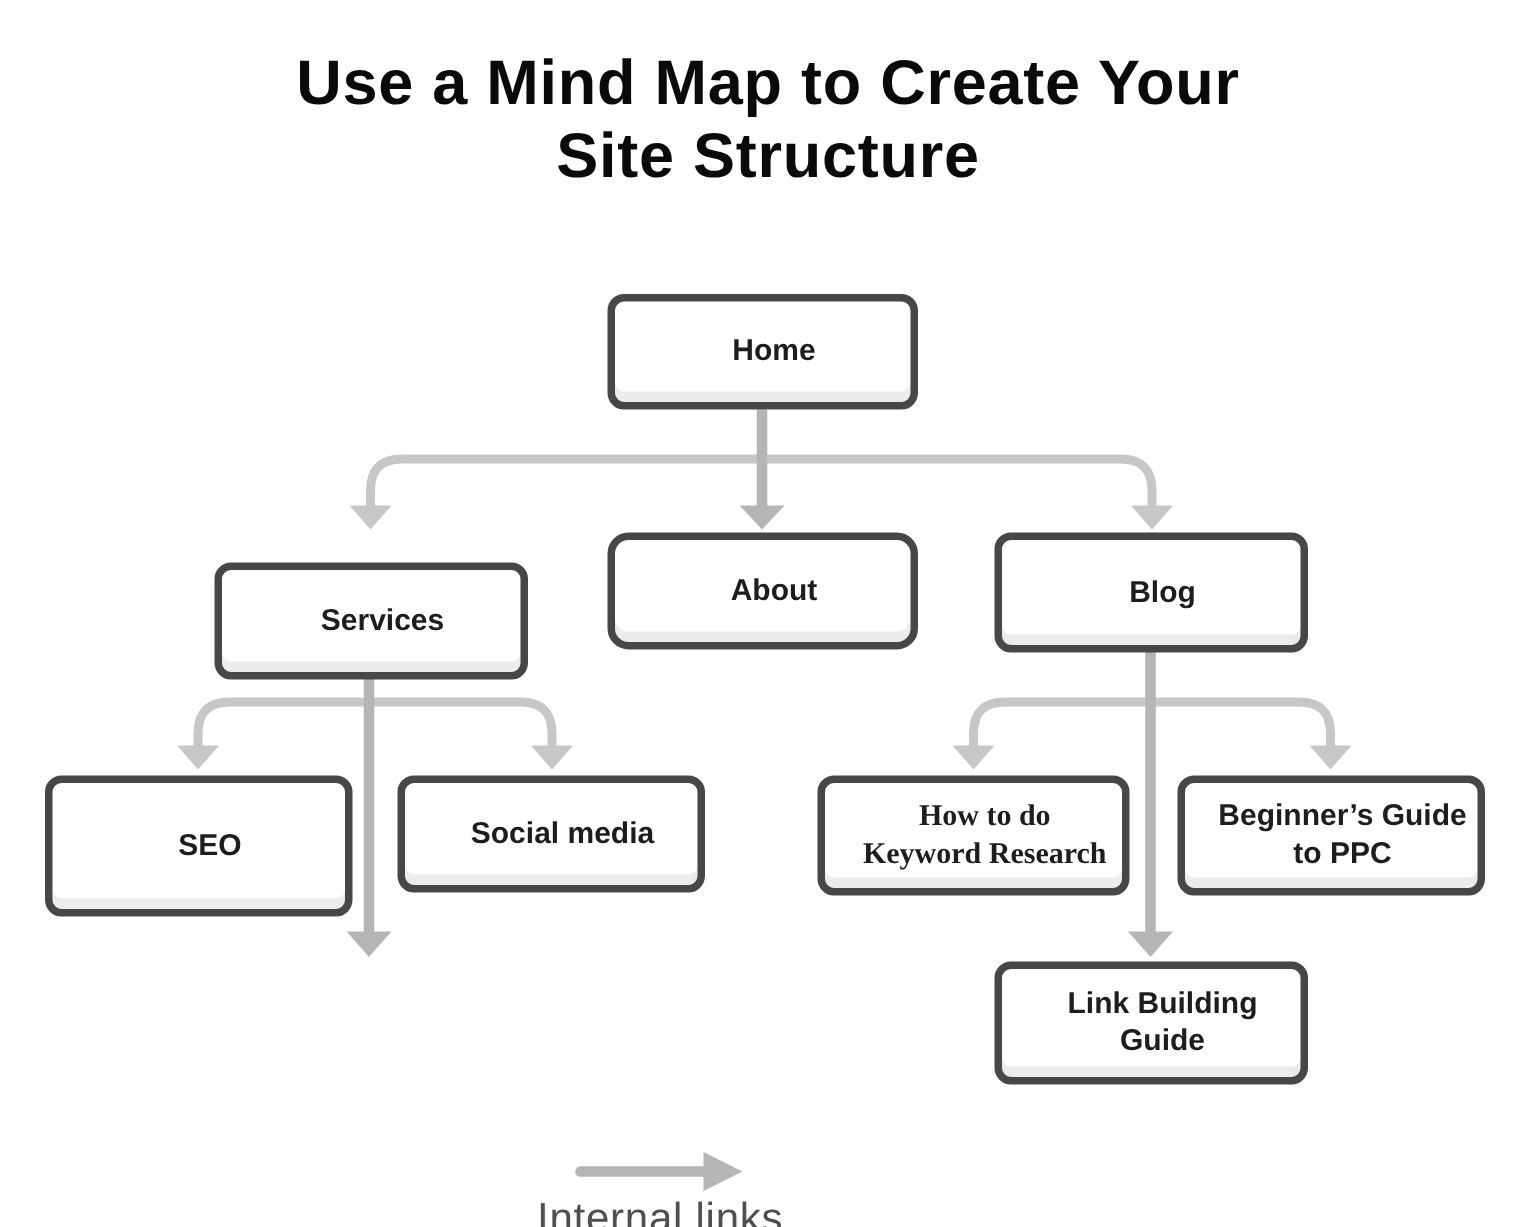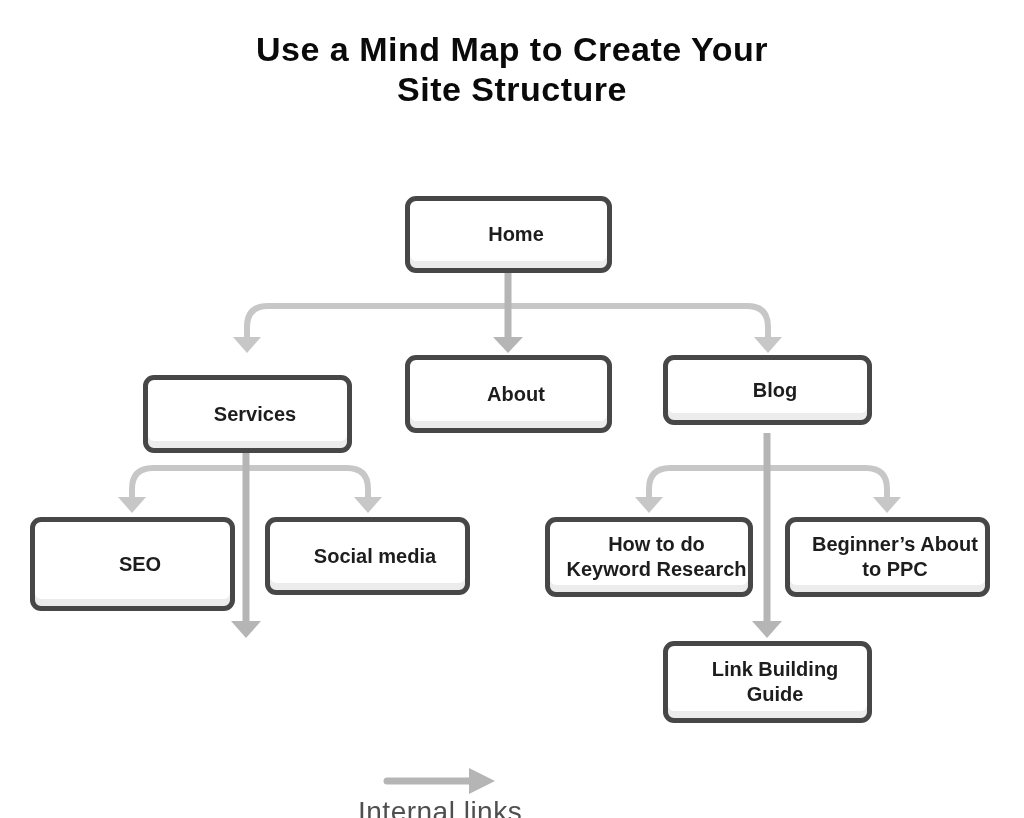--- a/index.html
+++ b/index.html
@@ -15,21 +15,21 @@
     background: #ffffff;
     overflow: hidden;
   }
   .title {
     position: absolute;
     top: 30px;
     left: 0;
     width: 1024px;
     margin: 0;
     text-align: center;
-    font-size: 34px;
+    font-size: 42px;
     line-height: 1.17;
     font-weight: bold;
     letter-spacing: 0.5px;
     color: #0a0a0a;
     white-space: pre-line;
   }
   svg.connector-layer {
     position: absolute;
     left: 0;
     top: 0;
@@ -50,25 +50,25 @@
     font-weight: bold;
     font-size: 20px;
     line-height: 1.25;
     color: #1d1d1d;
     white-space: pre-line;
     padding-left: 15px;
   }
   
   .n-home        { left: 405px; top: 196px; width: 207px; height: 77px; }
   .n-services    { left: 143px; top: 355px; width: 209px; height: 78px; margin-top: 20px; }
-  .n-about       { left: 405px; top: 355px; width: 207px; height: 78px; }
-  .n-blog        { left: 663px; top: 355px; width: 209px; height: 70px; }
+  .n-about       { left: 405px; top: 355px; width: 207px; height: 78px; border-radius: 14px; }
+  .n-blog        { left: 663px; top: 355px; width: 209px; height: 80px; }
   .n-seo         { left:  30px; top: 517px; width: 205px; height: 94px; }
   .n-social      { left: 265px; top: 517px; width: 205px; height: 78px; }
-  .n-keyword     { left: 545px; top: 517px; width: 208px; height: 80px; }
+  .n-keyword     { left: 545px; top: 517px; width: 208px; height: 80px; font-family: Liberation Serif, serif; }
   .n-beginners   { left: 785px; top: 517px; width: 205px; height: 80px; }
   .n-ppc         { left: 142px; top: 641px; width: 206px; height: 79px; }
   .n-linkbuild   { left: 663px; top: 641px; width: 209px; height: 82px; }
   .legend {
     position: absolute;
     left: 358px;
     top: 766px;
     display: flex;
     align-items: center;
     flex-direction: column;
@@ -124,21 +124,21 @@
   </svg>
 
   <div class="node n-home">Home</div>
   <div class="node n-services">Services</div>
   <div class="node n-about">About</div>
   <div class="node n-blog">Blog</div>
   <div class="node n-seo">SEO</div>
   <div class="node n-social">Social media</div>
   <div class="node n-keyword">How to do
 Keyword Research</div>
-  <div class="node n-beginners">Beginner’s About
+  <div class="node n-beginners">Beginner’s Guide
 to PPC</div>
   <div class="node n-linkbuild">Link Building
 Guide</div>
 
   <div class="legend">
     <svg width="114" height="30" viewBox="0 0 114 30" aria-hidden="true">
       <line x1="4" y1="15" x2="86" y2="15" stroke="#b5b5b5" stroke-width="7" stroke-linecap="round"></line>
       <polygon points="86,2 86,28 112,15" fill="#b5b5b5"></polygon>
     </svg>
     <span class="legend-label">Internal links</span>

